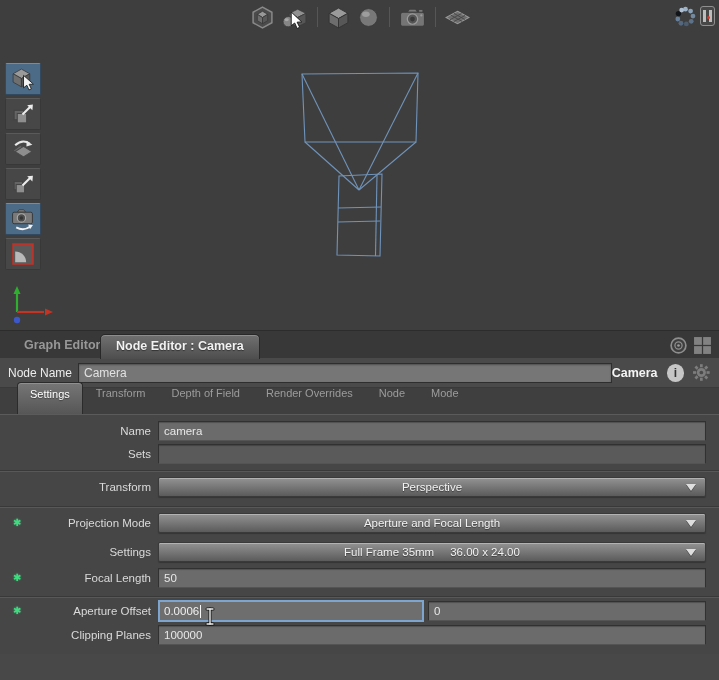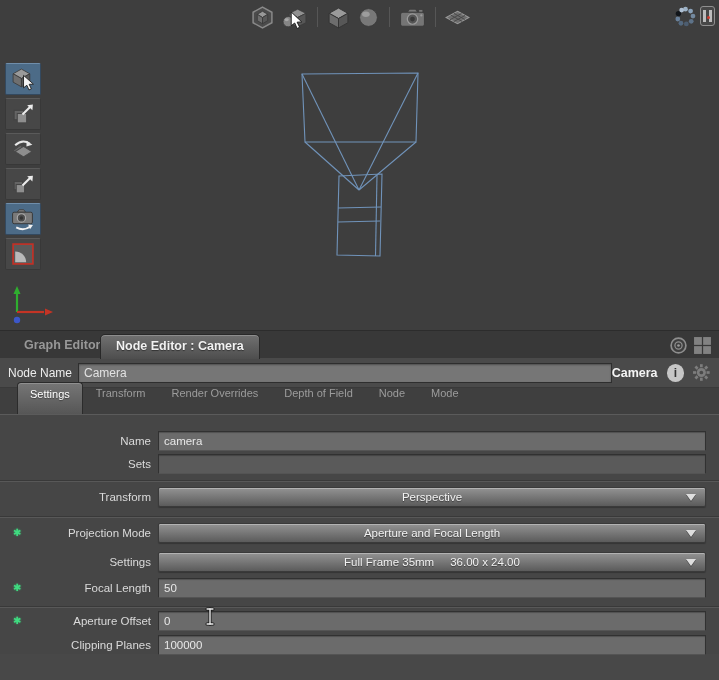--- a/index.html
+++ b/index.html
@@ -47,21 +47,21 @@
   .node-type { font-size:12.5px; font-weight:bold; color:#f4f4f4; margin-right:9px; }
   .info-icon { width:18px; height:18px; border-radius:50%; background:#c6c6c6; color:#333;
                font-size:12px; font-weight:bold; display:flex; align-items:center; justify-content:center; margin-right:8px; }
 
   .settings-tabbar { height:26px; background:#3f3f3f; display:flex; align-items:flex-end; padding-left:17px; }
   .s-tab { font-size:11px; font-weight:normal; color:#9c9c9c; padding:0 13px; line-height:22px; height:32px; }
   .s-tab.active { background:linear-gradient(#767676,#565656); border:1px solid #2b2b2b; border-bottom:none;
                   border-radius:4px 4px 0 0; color:#ffffff; box-shadow:inset 0 1px 0 #909090;
                   text-shadow:0 1px 1px rgba(0,0,0,.4); padding:0 12px; }
 
-  .content { height:240px; background:#464646; border-top:1px solid #5b5b5b; padding-top:16px; position:relative; }
+  .content { height:240px; background:#464646; border-top:1px solid #5b5b5b; padding-top:6px; position:relative; }
 
   .row { display:flex; align-items:center; height:20px; padding-right:13px; position:relative; }
   .row-label { width:158px; flex:none; text-align:right; padding-right:7px; font-size:11.5px; color:#dadada; white-space:nowrap; }
   .asterisk { position:absolute; left:13px; top:4px; color:#3fdc80; font-size:10px; text-shadow:0 0 2px rgba(63,220,128,.7); }
   .controls { flex:1; display:flex; gap:4px; }
 
   .txt { flex:1; height:20px; background:#6b6b6b; border:1px solid #313131; border-bottom-color:#545454;
          color:#e8e8e8; font-size:11.5px; padding:0 5px; font-family:"Liberation Sans",sans-serif;
          box-shadow:inset 0 1px 1px rgba(0,0,0,.25); min-width:0; }
   .txt.darker { background:#5a5a5a; }
@@ -275,22 +275,22 @@
             <line x1="12.6" y1="5.4" x2="14.7" y2="3.3"></line>
         </g>
         <circle cx="9" cy="9" r="4.4" fill="#7d7d7d"></circle>
         <circle cx="9" cy="9" r="1.8" fill="#4a4a4a"></circle>
       </svg>
     </div>
 
     <div class="settings-tabbar">
       <div class="s-tab active">Settings</div>
       <div class="s-tab">Transform</div>
+      <div class="s-tab">Depth of Field</div>
       <div class="s-tab">Render Overrides</div>
-      <div class="s-tab">Depth of Field</div>
       <div class="s-tab">Node</div>
       <div class="s-tab">Mode</div>
     </div>
 
     <div class="content">
 
       <div class="row mb3">
         <span class="row-label">Name</span>
         <div class="controls">
           <input class="txt" type="text" value="camera" style="">
@@ -347,20 +347,24 @@
           <input class="txt" type="text" value="50" style="">
         </div>
       </div>
 
       <div class="sep sep3"></div>
 
       <div class="row mb4">
         <span class="asterisk">✱</span>
         <span class="row-label">Aperture Offset</span>
         <div class="controls">
+          <div class="focusbox">
+            <span>0.0006</span>
+            <span class="caret"></span>
+          </div>
           <input class="txt" type="text" value="0" style="">
         </div>
       </div>
 
       <div class="row">
         <span class="row-label">Clipping Planes</span>
         <div class="controls">
           <input class="txt" type="text" value="100000" style="">
         </div>
       </div>

